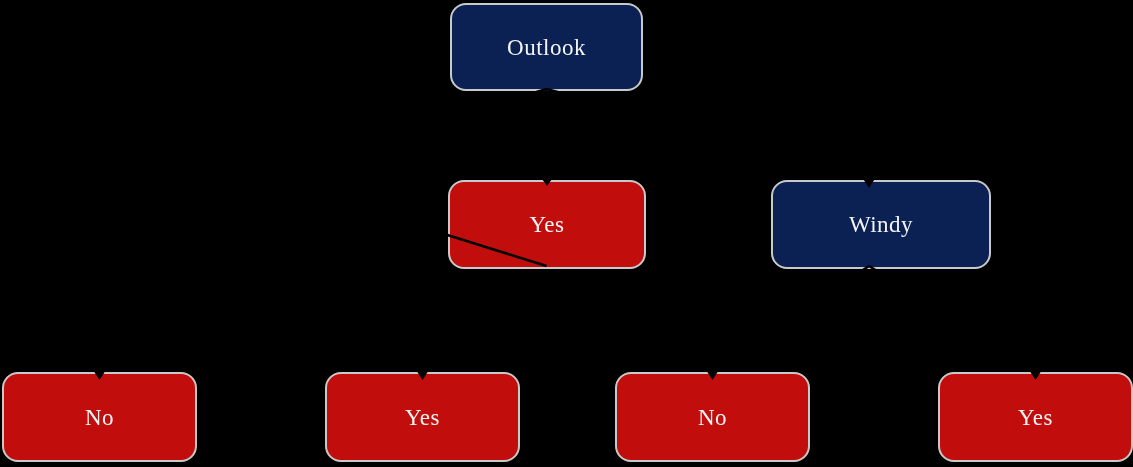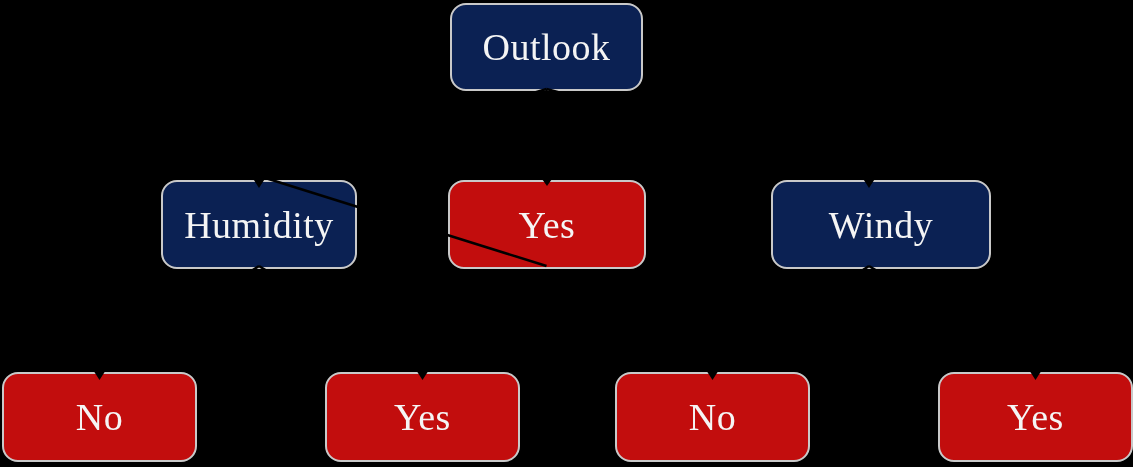--- a/index.html
+++ b/index.html
@@ -36,21 +36,21 @@
     border: 2.5px solid var(--color-border, #c9c9c9);
     border-radius: 16px;
     display: flex;
     align-items: center;
     justify-content: center;
   }
   .node.decision { background: var(--color-decision, #0b2153); }
   .node.leaf     { background: var(--color-leaf, #c20d0d); }
   .node-label {
     color: var(--color-text, #f5f5f5);
-    font-size: 38px;
+    font-size: 23px;
     line-height: 1;
     letter-spacing: 0.5px;
     white-space: nowrap;
   }
 </style>
 </head>
 <body>
 
 <div class="canvas">
 
@@ -71,23 +71,20 @@
     <polygon points="90.5,366 108.5,366 99.5,380"></polygon>
     <polygon points="413.5,366 431.5,366 422.5,380"></polygon>
     <polygon points="703.5,366 721.5,366 712.5,380"></polygon>
     <polygon points="1026.5,366 1044.5,366 1035.5,380"></polygon>
   </svg>
 
   <div class="node decision" style="left:450px; top:3px; width:193px; height:88px">
     <span class="node-label">Outlook</span>
   </div>
 
-  <div class="node decision" style="left:161px; top:180px; width:196px; height:89px">
-    <span class="node-label">Humidity</span>
-  </div>
 
   <div class="node leaf" style="left:448px; top:180px; width:198px; height:89px">
     <span class="node-label">Yes</span>
   </div>
 
   <div class="node decision" style="left:771px; top:180px; width:220px; height:89px">
     <span class="node-label">Windy</span>
   </div>
 
   <div class="node leaf" style="left:2px; top:372px; width:195px; height:90px">

